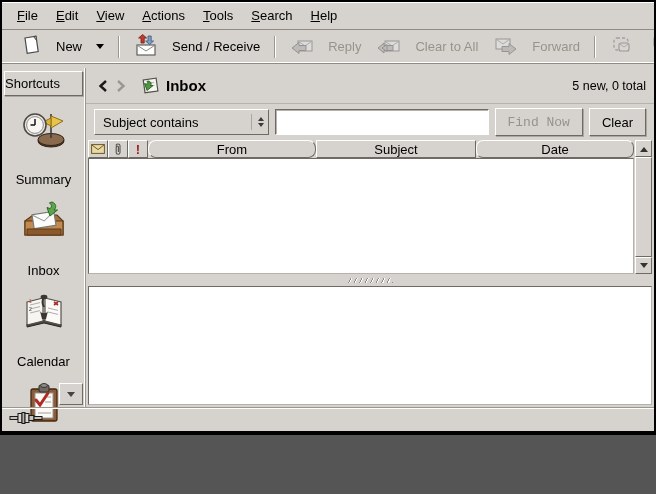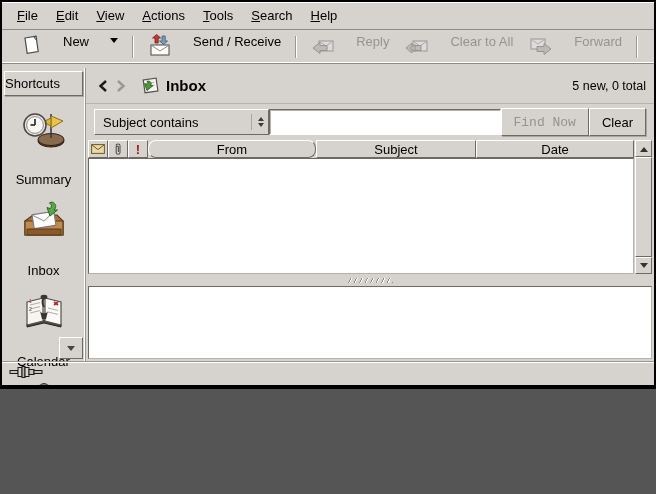--- a/index.html
+++ b/index.html
@@ -1,18 +1,18 @@
 <!DOCTYPE html>
 <html><head>
 <meta charset="utf-8">
 <style>
   * { margin:0; padding:0; box-sizing:border-box; }
   html,body { background:#555; }
   .window {
-    position:relative; width:656px; height:389px;
+    position:relative; width:656px; height:435px;
     background:#d6d3ce;
     border:2px solid #000; border-bottom-width:4px;
     font-family:"Liberation Sans", sans-serif;
     font-size:13px; color:#000; overflow:hidden;
   }
   
   .menubar {
     height:28px; display:flex; align-items:center; padding-left:6px;
     border-bottom:1px solid #8f8b84; box-shadow:0 1px 0 #fff inset;
   }
@@ -21,21 +21,21 @@
   
   .toolbar {
     height:34px; display:flex; align-items:center; gap:4px; padding:0 4px;
     border-bottom:1px solid #8f8b84; box-shadow:0 -1px 0 #fff inset;
   }
   .grip {
     width:8px; height:26px; margin-right:4px;
     background:repeating-linear-gradient(135deg,#ffffff 0 2px,#9b978f 2px 4px);
   }
   .tb-btn {
-    display:flex; align-items:flex-start; gap:21px; padding:3px 5px;
+    display:flex; align-items:center; gap:14px; padding:3px 5px;
     border:1px solid transparent; white-space:nowrap;
   }
   .tb-btn.disabled { color:#97938c; }
   .tb-sep { width:2px; height:22px; margin:0 4px;
     border-left:1px solid #9b978f; border-right:1px solid #fff; }
   .dis-ic { filter:grayscale(1) opacity(.55); }
   .chev-down { width:0; height:0; border:4px solid transparent; border-top:5px solid #000; margin-top:4px; }
   
   .body { position:absolute; top:66px; left:0; right:0; bottom:24px; display:flex; }
   
@@ -57,21 +57,21 @@
   .sb-scroll-btn .tri { width:0; height:0; border:4px solid transparent; border-top:5px solid #444; margin-top:4px; }
   
   .content { flex:1; display:flex; flex-direction:column; min-width:0; }
   .folder-header {
     height:36px; flex:none; display:flex; align-items:center; padding:0 8px;
     border-bottom:1px solid #b5b2ac;
   }
   .nav-btn { width:18px; height:20px; display:flex; align-items:center; justify-content:center; }
   .folder-title { font-weight:bold; font-size:15px; margin-left:6px; }
   .folder-status { margin-left:auto; font-size:12.5px; }
-  .search-bar { height:36px; flex:none; display:flex; align-items:center; padding:0 8px; }
+  .search-bar { height:36px; flex:none; display:flex; align-items:center; padding:0 8px; gap:6px; }
   .combo {
     width:175px; height:26px; display:flex; align-items:center;
     background:#d6d3ce; border:1px solid; border-color:#fff #6e6a63 #6e6a63 #fff;
     padding-left:8px;
   }
   .combo-arrows { margin-left:auto; margin-right:4px; padding-left:6px;
     border-left:1px solid #aaa7a0; display:flex; flex-direction:column; gap:2px; align-items:center; }
   .combo-arrows .up { width:0;height:0;border:3px solid transparent;border-bottom:4px solid #3a3a3a; }
   .combo-arrows .dn { width:0;height:0;border:3px solid transparent;border-top:4px solid #3a3a3a; }
   .search-entry {
@@ -84,21 +84,21 @@
   }
   .push-btn.disabled { color:#97938c;font-family:Liberation Mono, monospace; }
   
   .list-area { height:134px; flex:none; display:flex; margin:0 2px; }
   .list-cols { flex:1; display:flex; flex-direction:column; min-width:0; }
   .col-header { height:18px; flex:none; display:flex; }
   .colcell {
     background:#d6d3ce; border:1px solid; border-color:#fff #6e6a63 #6e6a63 #fff;
     display:flex; align-items:center; justify-content:center; font-size:13px; flex:none;
   }
-  .c-ic { width:20px; } .c-from { width:168px;border-radius:8px; } .c-subj { width:160px; } .c-date { flex:1; }
+  .c-ic { width:20px; } .c-from { width:168px;border-radius:8px; } .c-subj { width:160px; } .c-date { flex:1;border-radius:7px; }
   .list-body { flex:1; background:#fff; border:1px solid; border-color:#6e6a63 #b5b2ac #b5b2ac #6e6a63; }
   .vscroll { width:17px; flex:none; display:flex; flex-direction:column; margin-left:1px; }
   .scroll-btn { height:17px; flex:none; background:#d6d3ce;
     border:1px solid; border-color:#fff #6e6a63 #6e6a63 #fff;
     display:flex; align-items:center; justify-content:center; }
   .scroll-track { flex:1; background:#d6d3ce; border:1px solid; border-color:#fff #6e6a63 #6e6a63 #fff; }
   .tri-up { width:0;height:0;border:4px solid transparent;border-bottom:5px solid #333; margin-bottom:3px;}
   .tri-dn { width:0;height:0;border:4px solid transparent;border-top:5px solid #333; margin-top:3px;}
   
   .splitter { height:12px; flex:none; display:flex; align-items:center; justify-content:center; }

